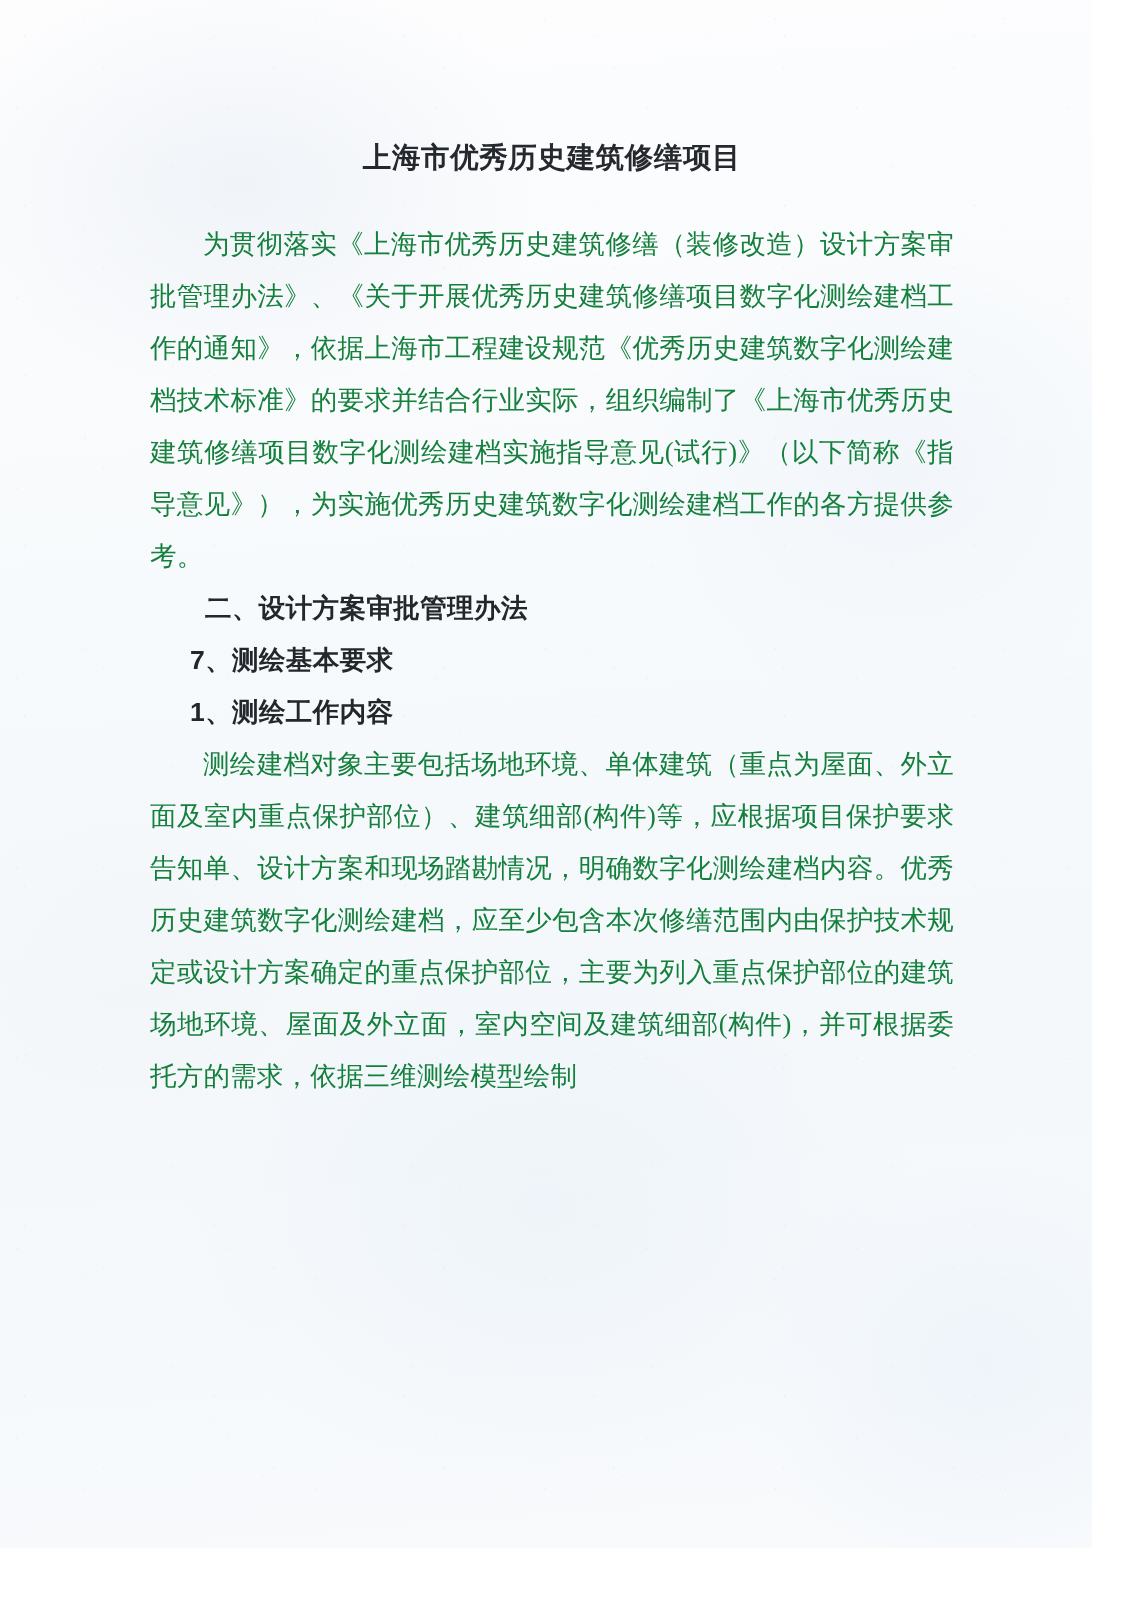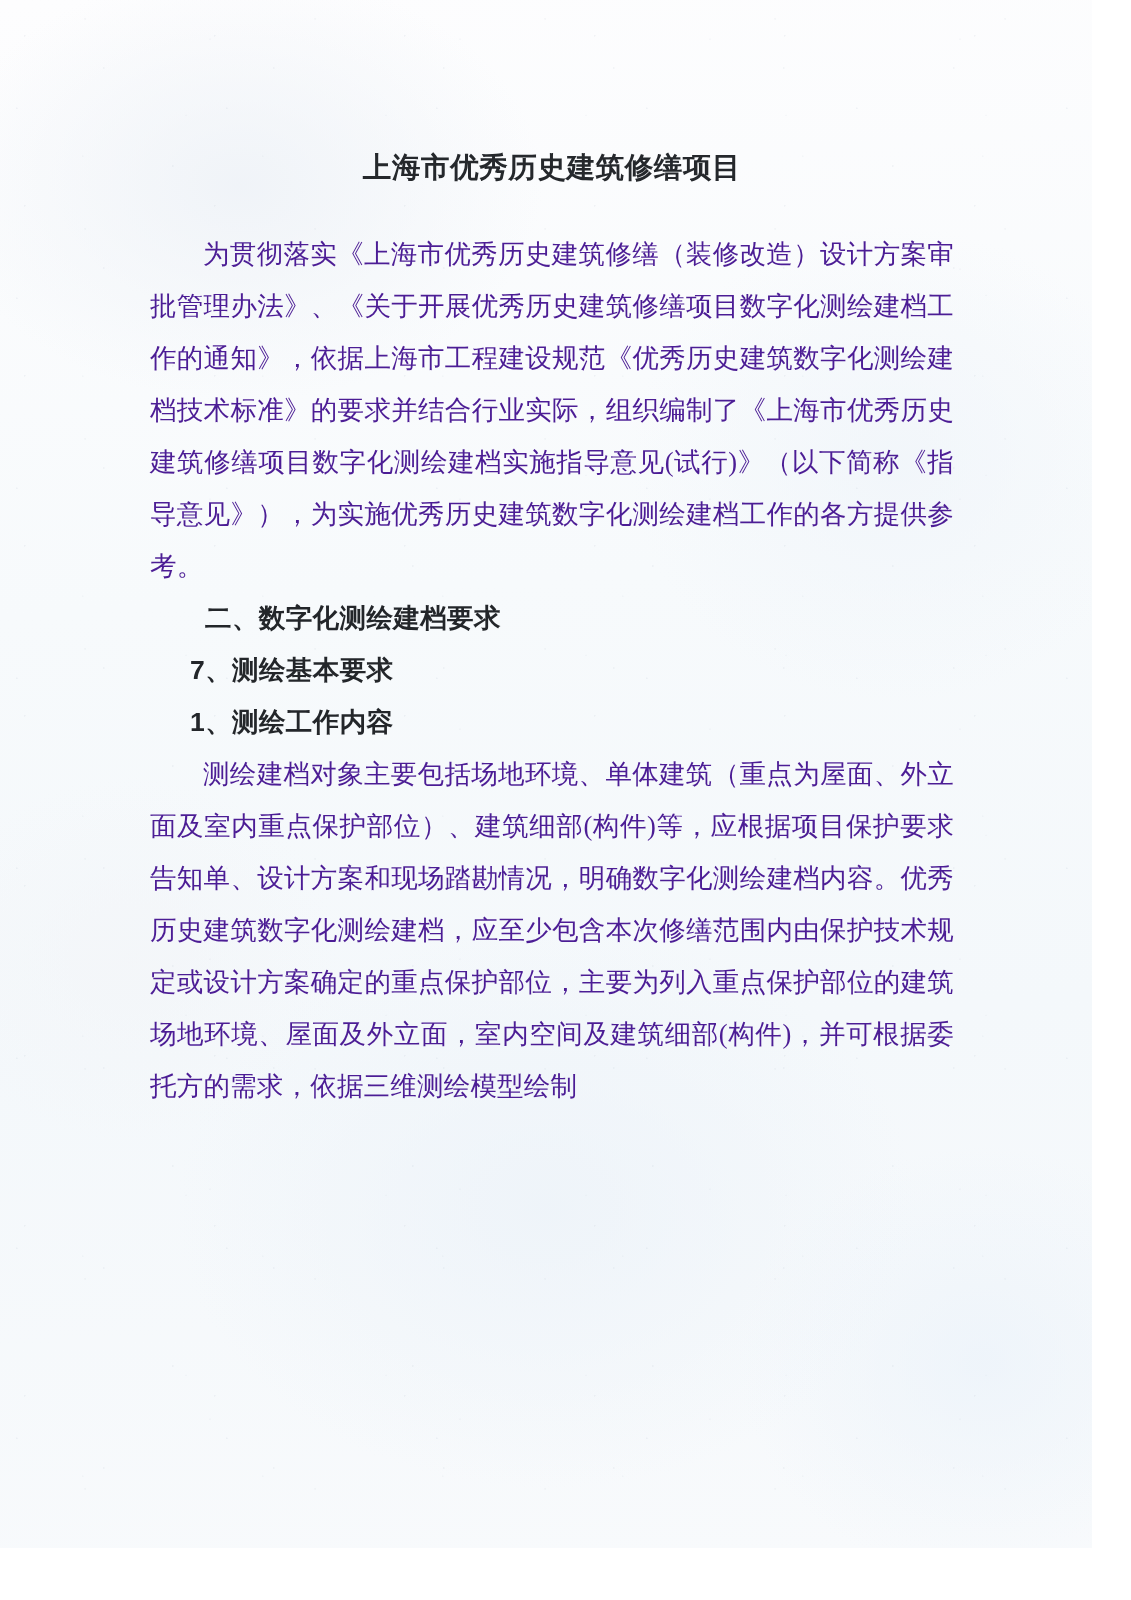--- a/index.html
+++ b/index.html
@@ -47,21 +47,21 @@
       radial-gradient(circle at 72% 83%, rgba(180,192,204,0.26) 0.6px, transparent 1.2px),
       radial-gradient(circle at 93% 64%, rgba(188,198,208,0.20) 0.5px, transparent 1.0px);
     background-size: 190px 170px, 230px 210px, 170px 200px, 250px 230px,
                      210px 190px, 180px 220px, 240px 200px, 200px 180px;
   }
 
   
   .page {
     position: absolute;
     left: 150px;
-    top: 12px;
+    top: 2px;
     width: 804px;
     height: 1548px;
   }
 
   
   .doc-title {
     margin: 0;
     padding-top: 128px;
     text-align: center;
     font-family: "Liberation Sans", "DejaVu Sans", sans-serif;
@@ -73,21 +73,21 @@
   }
   .doc-title .t-line { display: block; white-space: nowrap; }
 
   
   .body-block { margin-top: 34px; }
 
   p.para {
     margin: 0;
     font-size: 26.5px;
     line-height: 52px;
-    color: #4c1d95;
+    color: #15803d;
     text-align: justify;
     text-align-last: left;
     text-indent: 53px;
     letter-spacing: 0.2px;
     word-break: break-all;
   }
 
   h2.heading {
     margin: 0;
     font-family: "Liberation Sans", "DejaVu Sans", sans-serif;
@@ -125,21 +125,21 @@
   <h1 class="doc-title">
     <span class="t-line">上海市优秀历史建筑修缮项目</span>
   </h1>
 
   <div class="body-block">
 
     <p class="para">为贯彻落实《上海市优秀历史建筑修缮（装修改造）设计方案审批管理办法》、《关于开展优秀历史建筑修缮项目数字化测绘建档工作的通知》，依据上海市工程建设规范《优秀历史建筑数字化测绘建档技术标准》的要求并结合行业实际，组织编制了《上海市优秀历史建筑修缮项目数字化测绘建档实施指导意见(试行)》（以下简称《指导意见》），为实施优秀历史建筑数字化测绘建档工作的各方提供参考。</p>
 
 
 
-    <h2 class="heading">二、数字化测绘建档要求</h2>
+    <h2 class="heading">二、设计方案审批管理办法</h2>
 
     <h3 class="subheading">7、测绘基本要求</h3>
 
 
     <h3 class="subheading">1、测绘工作内容</h3>
 
     <p class="para">测绘建档对象主要包括场地环境、单体建筑（重点为屋面、外立面及室内重点保护部位）、建筑细部(构件)等，应根据项目保护要求告知单、设计方案和现场踏勘情况，明确数字化测绘建档内容。优秀历史建筑数字化测绘建档，应至少包含本次修缮范围内由保护技术规定或设计方案确定的重点保护部位，主要为列入重点保护部位的建筑场地环境、屋面及外立面，室内空间及建筑细部(构件)，并可根据委托方的需求，依据三维测绘模型绘制</p>
 
   </div>
 </div>

